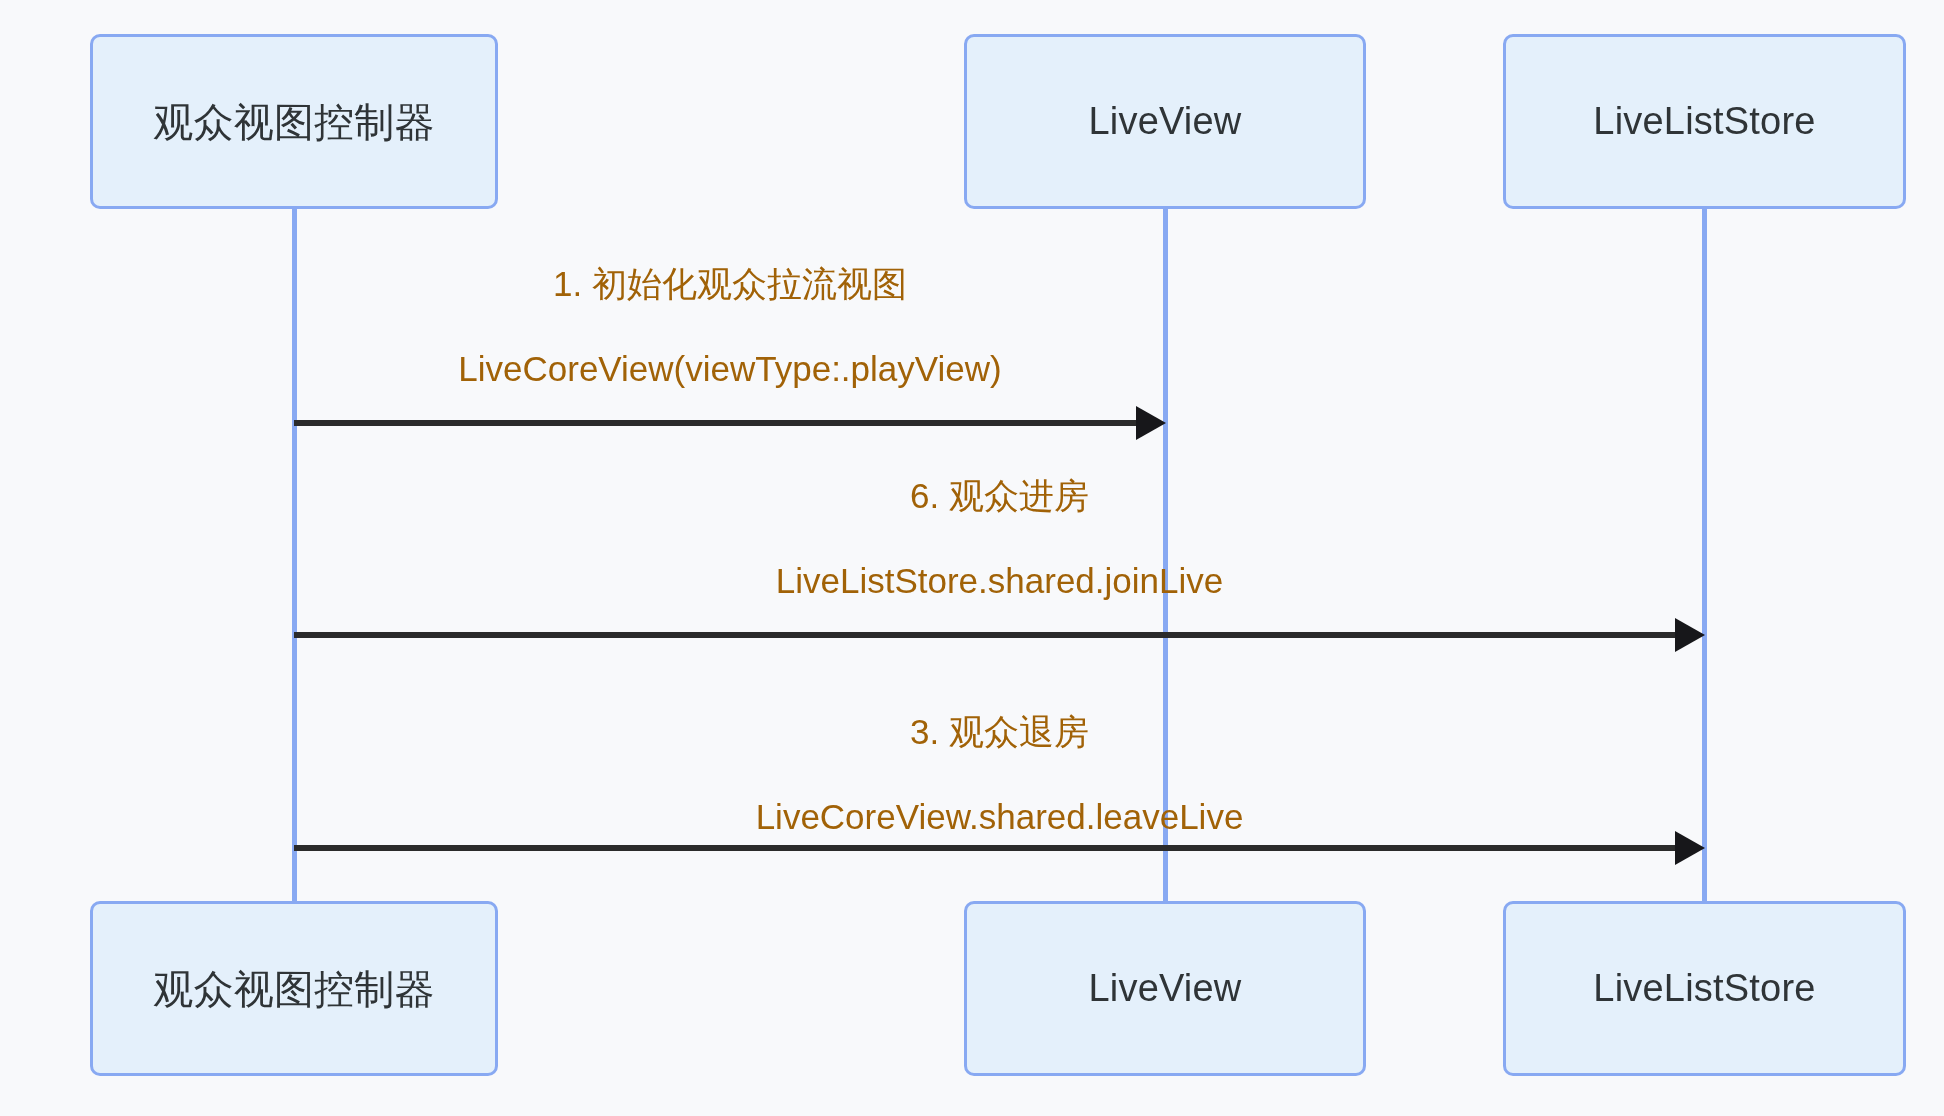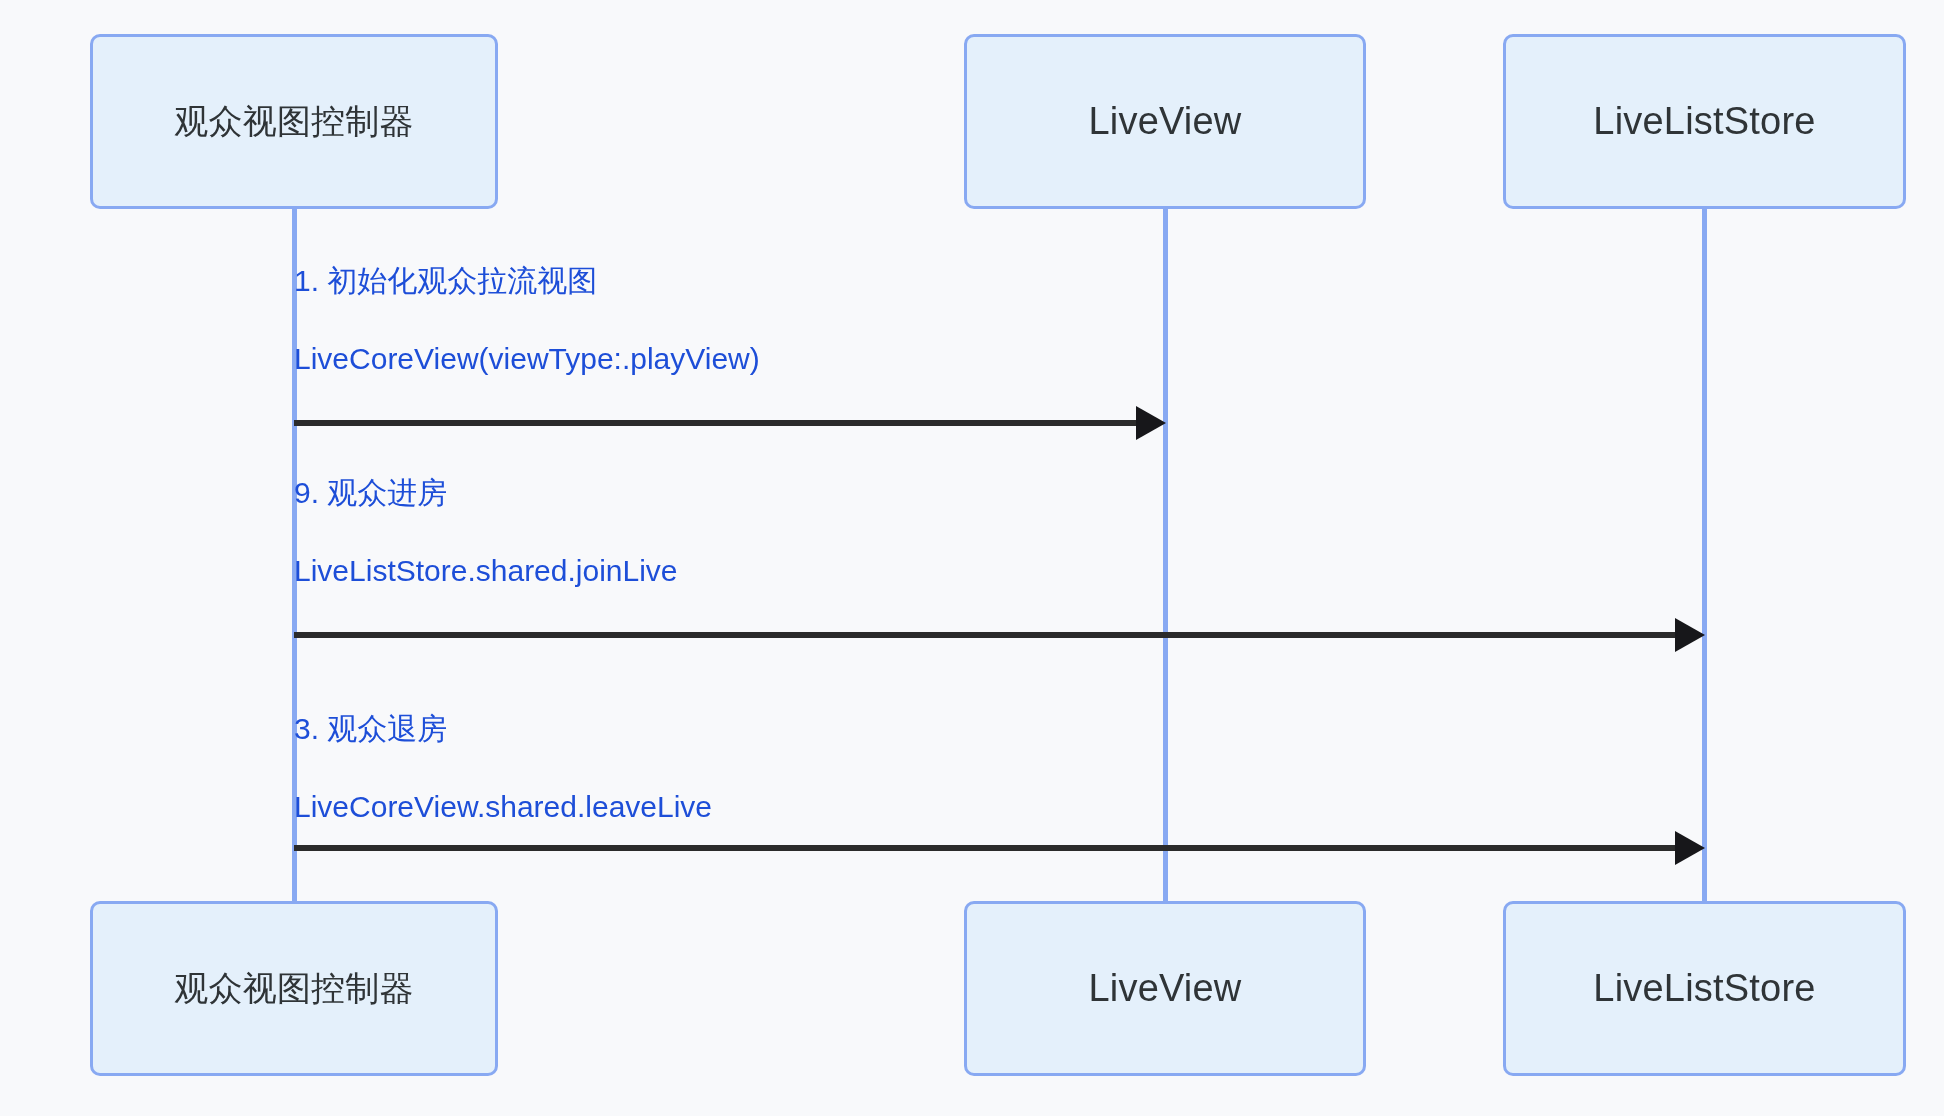--- a/index.html
+++ b/index.html
@@ -40,42 +40,43 @@
     z-index: 3;
   }
   .participant-label {
     color: #2f3437;
     font-size: 38px;
     line-height: 1.1;
     letter-spacing: 0.2px;
     white-space: nowrap;
   }
   .participant-label.cjk {
-    font-size: 34px;
+    font-size: 40px;
   }
   
   .message-line {
     position: absolute;
     height: 6px;
     background: #2b2b2b;
     z-index: 4;
   }
   .message-arrowhead {
     position: absolute;
     width: 0;
     height: 0;
     border-top: 17px solid transparent;
     border-bottom: 17px solid transparent;
     border-left: 30px solid #17171a;
     z-index: 5;
   }
   .message-label {
     position: absolute;
-    color: #1d4ed8;
-    font-size: 30px;
+    text-align: center;
+    color: #a16207;
+    font-size: 35px;
     line-height: 1.28;
     z-index: 4;
     white-space: nowrap;
   }
   .message-label .label-line-1 {
     display: block;
   }
   .message-label .label-line-2 {
     display: block;
     margin-top: 40px;
@@ -101,21 +102,21 @@
   </div>
 
   <div class="message-label" style="left:294px; top:262px; width:872px;">
     <span class="label-line-1">1. 初始化观众拉流视图</span>
     <span class="label-line-2">LiveCoreView(viewType:.playView)</span>
   </div>
   <div class="message-line" style="left:294px; top:420px; width:842px;"></div>
   <div class="message-arrowhead" style="left:1136px; top:406px;"></div>
 
   <div class="message-label" style="left:294px; top:474px; width:1411px;">
-    <span class="label-line-1">9. 观众进房</span>
+    <span class="label-line-1">6. 观众进房</span>
     <span class="label-line-2">LiveListStore.shared.joinLive</span>
   </div>
   <div class="message-line" style="left:294px; top:632px; width:1381px;"></div>
   <div class="message-arrowhead" style="left:1675px; top:618px;"></div>
 
   <div class="message-label" style="left:294px; top:710px; width:1411px;">
     <span class="label-line-1">3. 观众退房</span>
     <span class="label-line-2">LiveCoreView.shared.leaveLive</span>
   </div>
   <div class="message-line" style="left:294px; top:845px; width:1381px;"></div>

